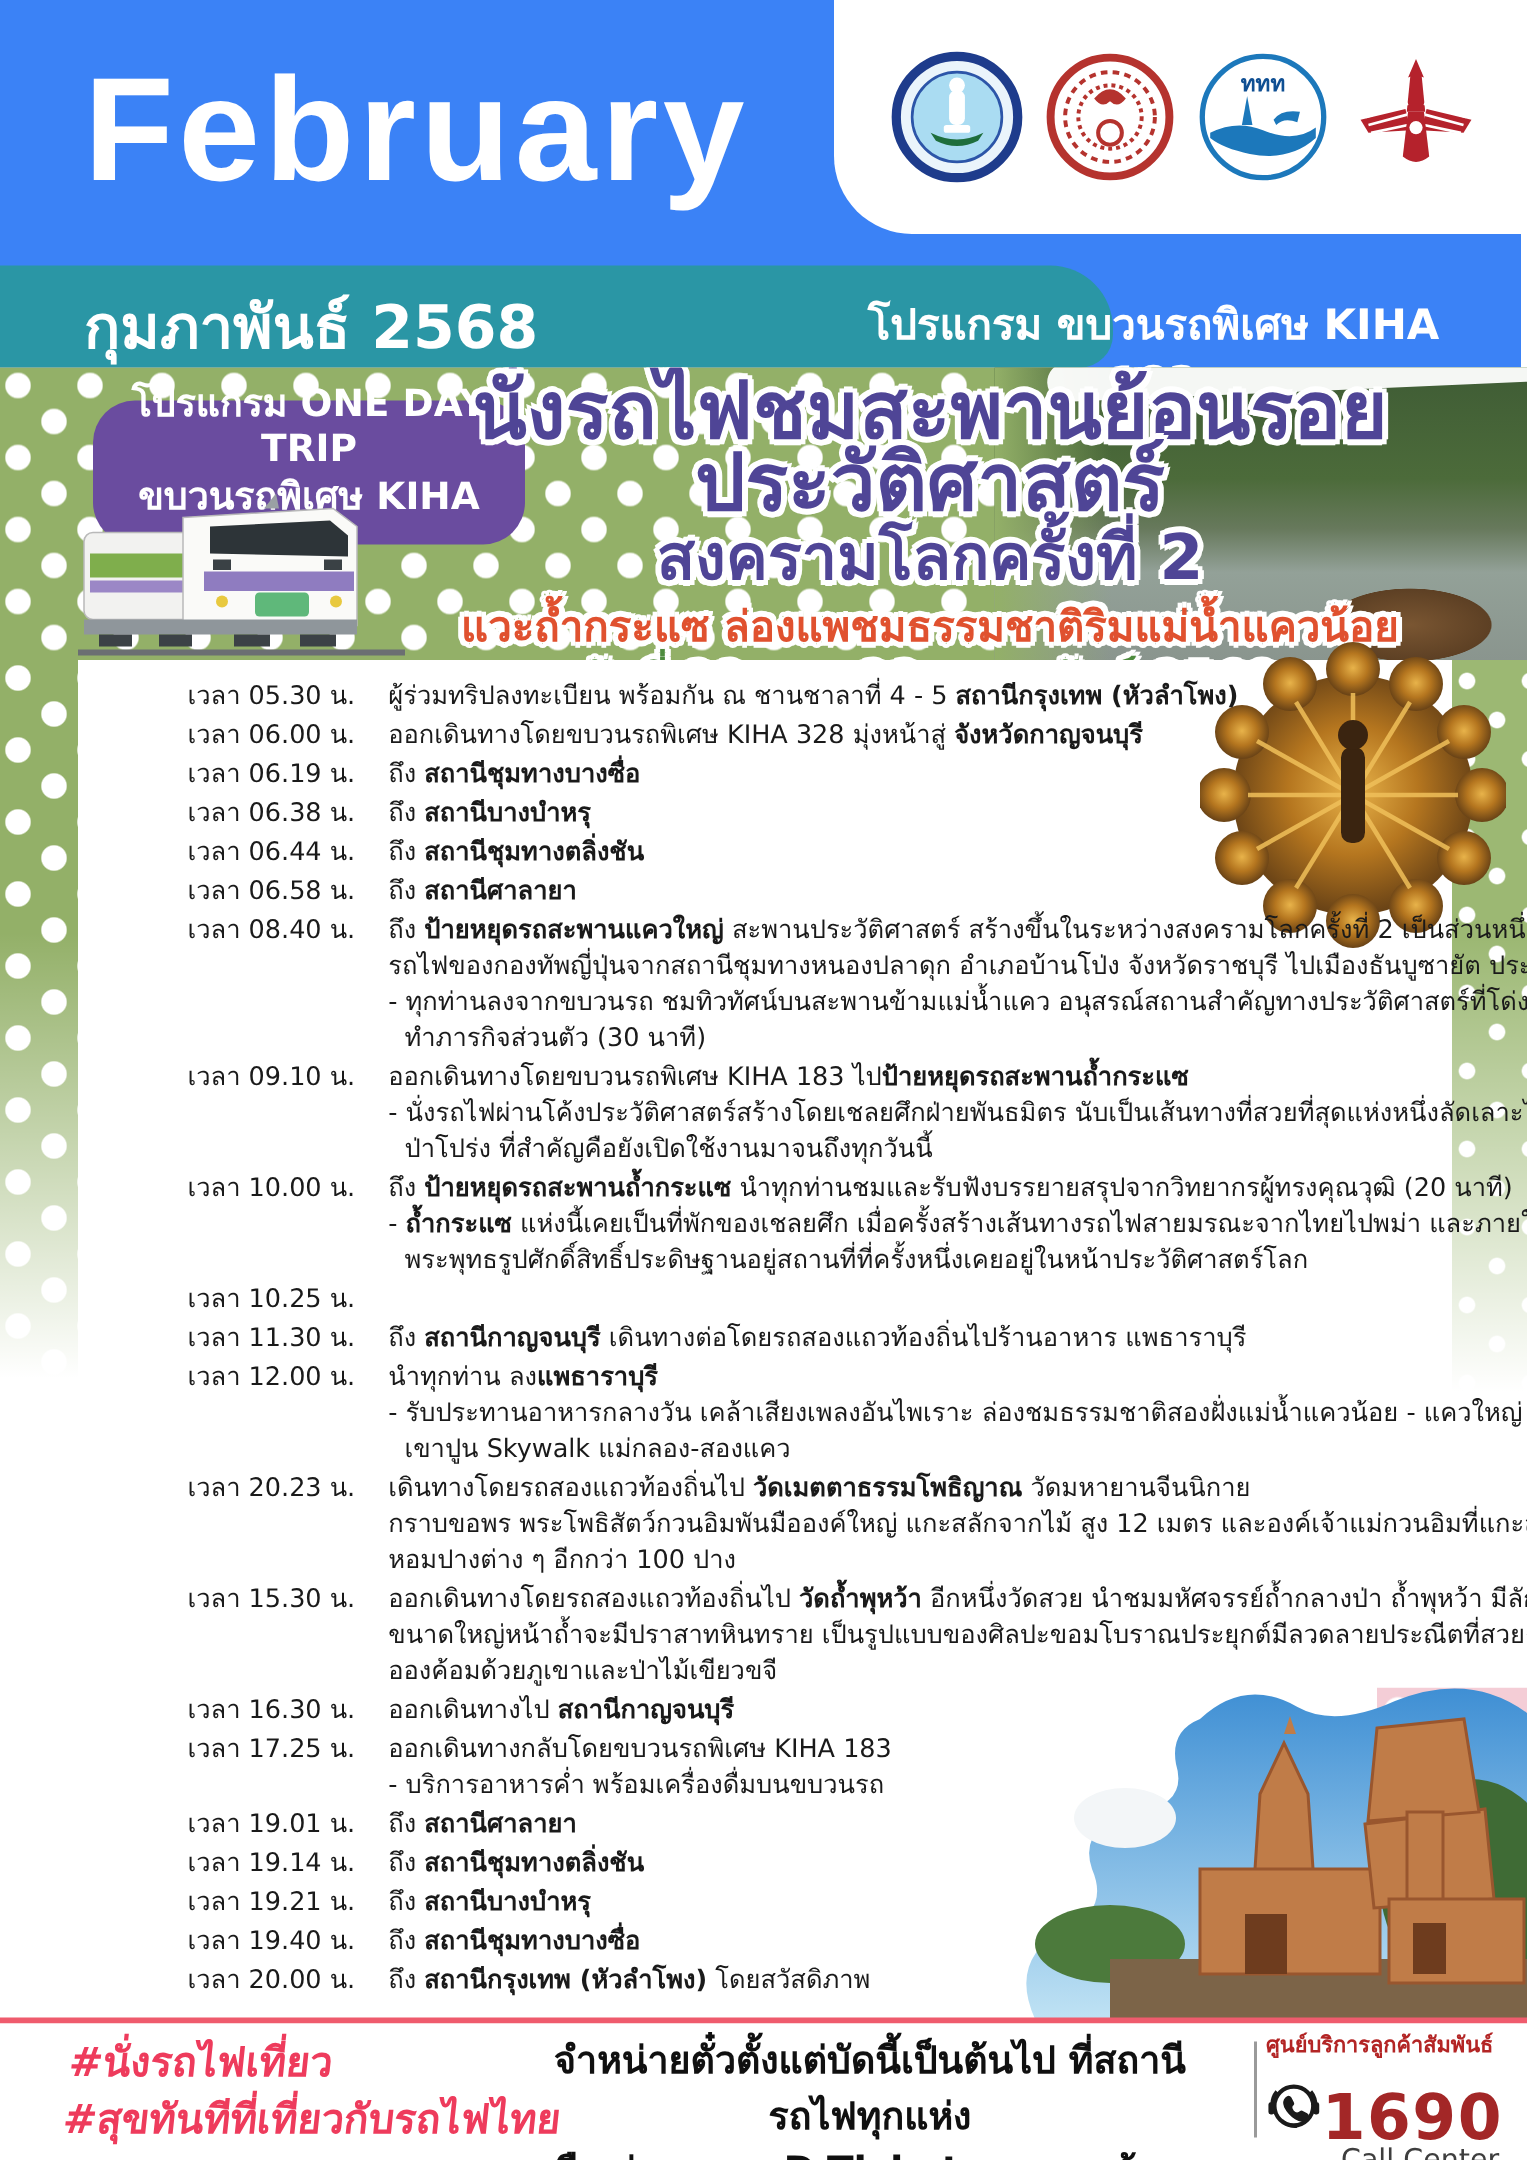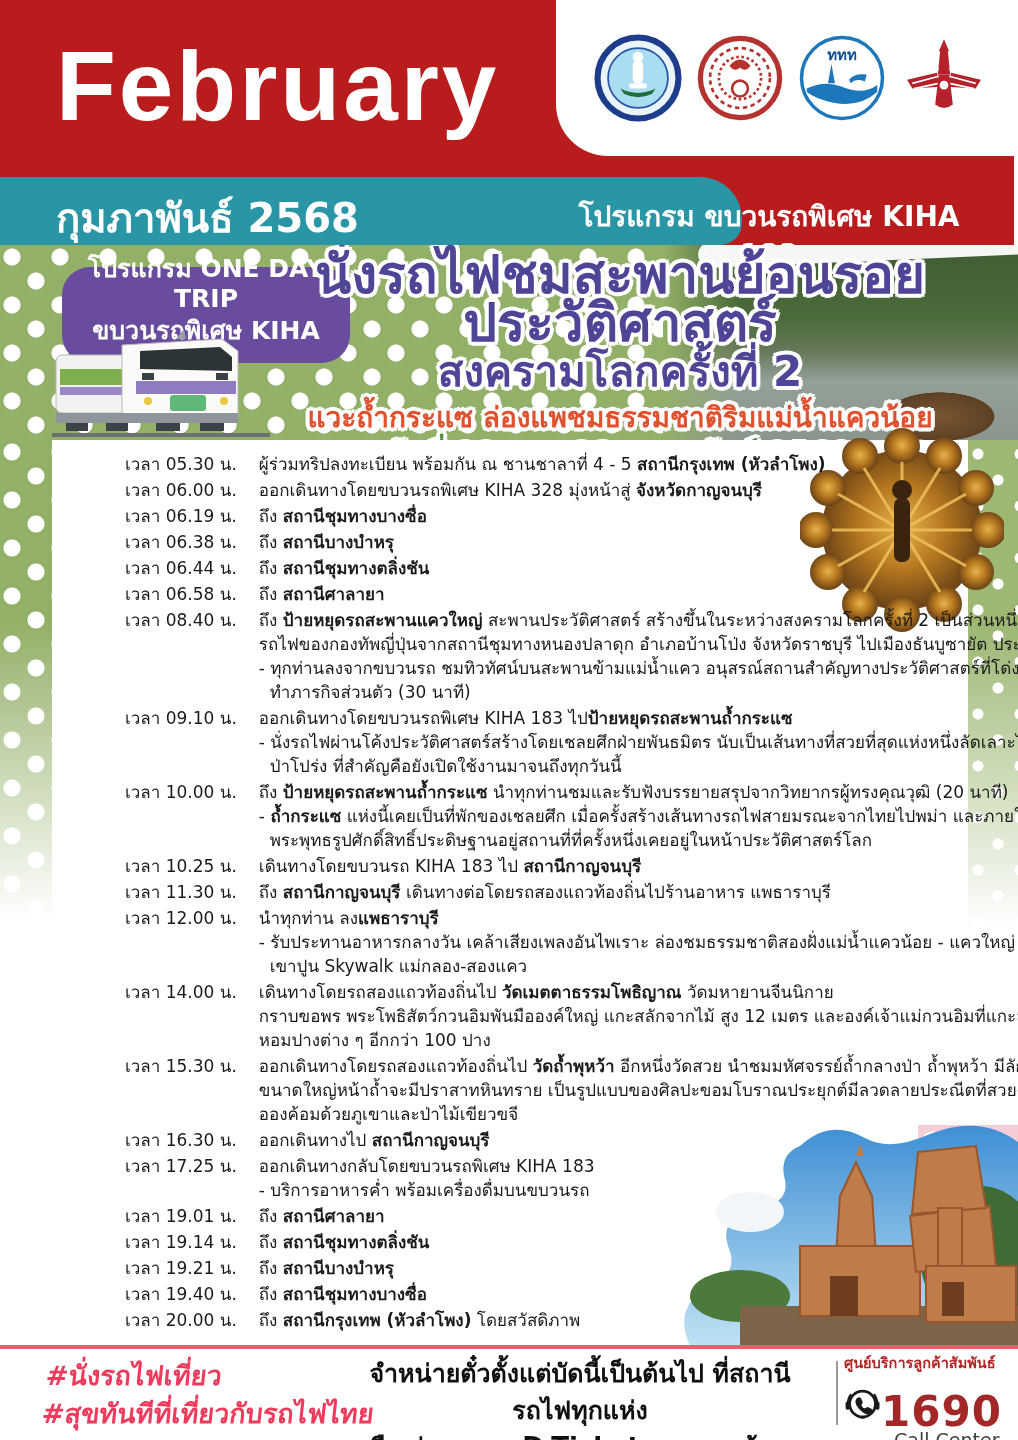--- a/index.html
+++ b/index.html
@@ -1,20 +1,20 @@
 <!DOCTYPE html>
 <html><head>
 <meta charset="utf-8">
 <style>
   html,body{margin:0;padding:0;background:#ffffff;}
   .poster{position:relative;width:1018px;height:1440px;overflow:hidden;background:#fff;
           font-family:"DejaVu Sans","Liberation Sans",sans-serif;}
 
   
-  .header{position:absolute;left:0;top:0;width:1014px;height:245px;background:#b91c1c;}
+  .header{position:absolute;left:0;top:0;width:1014px;height:245px;background:#3b82f6;}
   .logo-panel{position:absolute;top:0;right:0;width:458px;height:156px;background:#fff;
               border-bottom-left-radius:52px;display:flex;align-items:center;
               justify-content:flex-end;gap:14px;padding-right:26px;box-sizing:border-box;text-align:right;}
   .logo{width:88px;height:88px;flex:0 0 auto;}
   .month-en{position:absolute;left:56px;top:30px;color:#fff;font-size:98px;font-weight:700;
             letter-spacing:3px;font-family:"Liberation Sans","DejaVu Sans",sans-serif;}
   .teal-band{position:absolute;left:0;top:177px;width:742px;height:68px;background:#2a96a5;
              border-radius:0 42px 22px 0;}
   .month-th{position:absolute;left:56px;top:186px;color:#fff;font-size:40px;font-weight:700;}
   .program-title{position:absolute;right:30px;top:194px;width:430px;text-align:center;
@@ -310,40 +310,37 @@
       <div class="row">
         <div class="time">เวลา 10.00 น.</div>
         <div class="desc">
           <div class="line"><span>ถึง </span><span class="b">ป้ายหยุดรถสะพานถ้ำกระแซ</span><span> นำทุกท่านชมและรับฟังบรรยายสรุปจากวิทยากรผู้ทรงคุณวุฒิ (20 นาที)</span></div>
           <div class="line"><span>- </span><span class="b">ถ้ำกระแซ</span><span> แห่งนี้เคยเป็นที่พักของเชลยศึก เมื่อครั้งสร้างเส้นทางรถไฟสายมรณะจากไทยไปพม่า และภายในถ้ำยังมี</span></div>
           <div class="line"><span>  พระพุทธรูปศักดิ์สิทธิ์ประดิษฐานอยู่สถานที่ที่ครั้งหนึ่งเคยอยู่ในหน้าประวัติศาสตร์โลก</span></div>
         </div>
       </div>
       <div class="row">
         <div class="time">เวลา 10.25 น.</div>
-        <div class="desc">
-          <div class="line"><span>เดินทางโดยขบวนรถ KIHA 183 ไป </span><span class="b">สถานีกาญจนบุรี</span><span></span></div>
-        </div>
       </div>
       <div class="row">
         <div class="time">เวลา 11.30 น.</div>
         <div class="desc">
           <div class="line"><span>ถึง </span><span class="b">สถานีกาญจนบุรี</span><span> เดินทางต่อโดยรถสองแถวท้องถิ่นไปร้านอาหาร แพธาราบุรี</span></div>
         </div>
       </div>
       <div class="row">
         <div class="time">เวลา 12.00 น.</div>
         <div class="desc">
           <div class="line"><span>นำทุกท่าน ลง</span><span class="b">แพธาราบุรี</span><span></span></div>
           <div class="line"><span>- รับประทานอาหารกลางวัน เคล้าเสียงเพลงอันไพเราะ ล่องชมธรรมชาติสองฝั่งแม่น้ำแควน้อย - แควใหญ่ ผ่านชมวัดถ้ำ</span></div>
           <div class="line"><span>  เขาปูน Skywalk แม่กลอง-สองแคว</span></div>
         </div>
       </div>
       <div class="row">
-        <div class="time">เวลา 14.00 น.</div>
+        <div class="time">เวลา 20.23 น.</div>
         <div class="desc">
           <div class="line"><span>เดินทางโดยรถสองแถวท้องถิ่นไป </span><span class="b">วัดเมตตาธรรมโพธิญาณ</span><span> วัดมหายานจีนนิกาย</span></div>
           <div class="line"><span>กราบขอพร พระโพธิสัตว์กวนอิมพันมือองค์ใหญ่ แกะสลักจากไม้ สูง 12 เมตร และองค์เจ้าแม่กวนอิมที่แกะสลักจากไม้</span></div>
           <div class="line"><span>หอมปางต่าง ๆ อีกกว่า 100 ปาง</span></div>
         </div>
       </div>
       <div class="row">
         <div class="time">เวลา 15.30 น.</div>
         <div class="desc">
           <div class="line"><span>ออกเดินทางโดยรถสองแถวท้องถิ่นไป </span><span class="b">วัดถ้ำพุหว้า</span><span> อีกหนึ่งวัดสวย นำชมมหัศจรรย์ถ้ำกลางป่า ถ้ำพุหว้า มีลักษณะเป็นห้องโถง</span></div>

